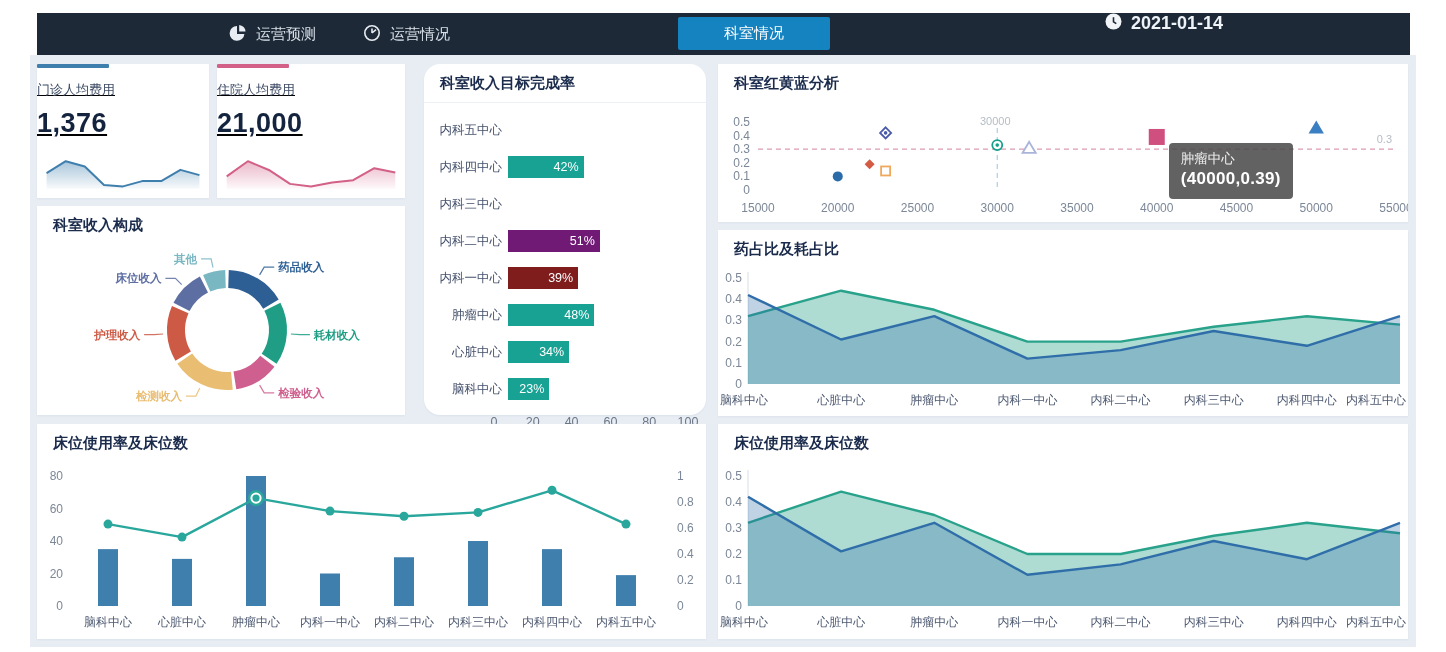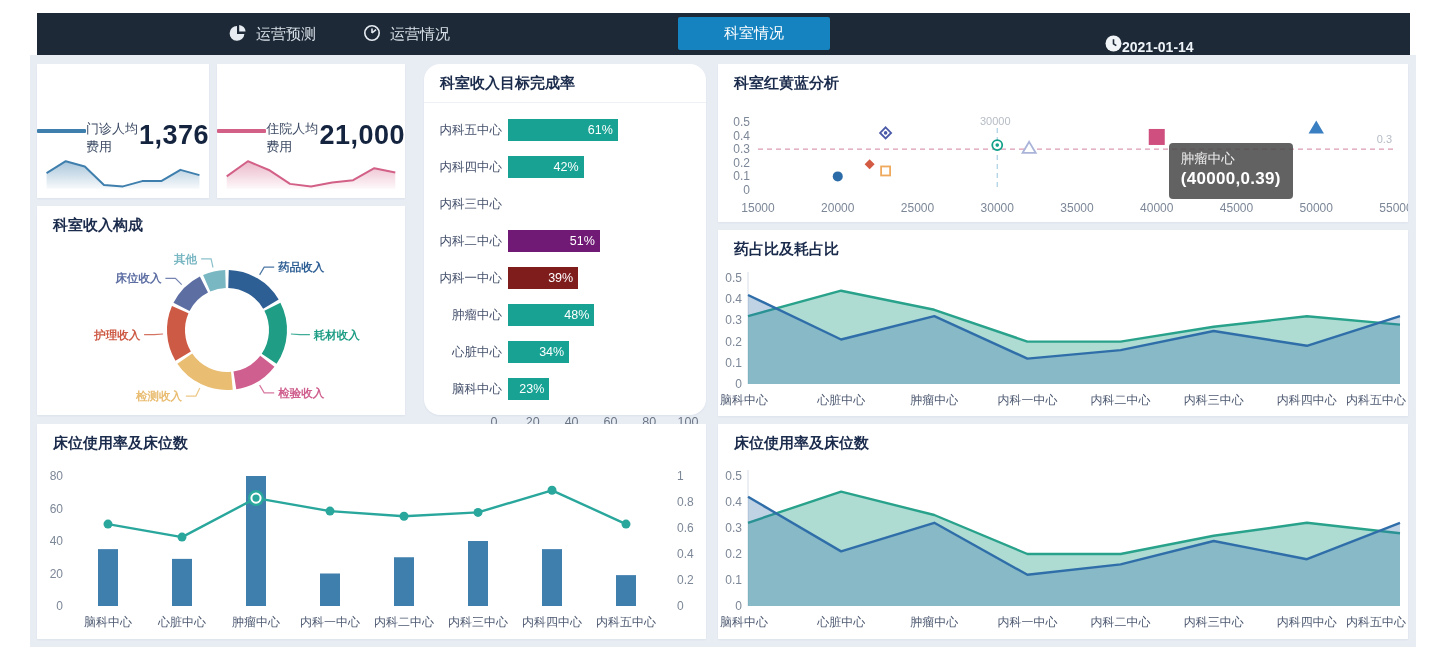--- a/index.html
+++ b/index.html
@@ -11,37 +11,37 @@
   .nav-left{position:absolute;left:0;top:0;height:100%;width:232px;background:#1c7db4;
     background-image:radial-gradient(rgba(255,255,255,.14) 1px,transparent 1.4px);background-size:7px 7px;
     clip-path:polygon(0 0,202px 0,228px 100%,0 100%);display:flex;align-items:center;}
   .nav-left .txt{margin-left:30px;font-size:15px;color:#fff;}
   .nav-left .ic{margin-left:16px;display:flex;}
   .nav-item{position:absolute;top:0;height:100%;display:flex;align-items:center;gap:9px;font-size:15px;color:#d9e1ea;cursor:pointer;}
   .ni-forecast{left:192px;}
   .ni-status{left:326px;}
   .nav-active{position:absolute;left:641px;top:4px;width:152px;height:33px;background:#1583c0;color:#fff;
     display:flex;align-items:center;justify-content:center;font-size:15px;border-radius:2px;cursor:pointer;}
-  .nav-date{position:absolute;left:1068px;top:0;height:100%;display:flex;align-items:flex-end;font-size:14px;font-weight:bold;color:#eef3f8;cursor:pointer;}
+  .nav-date{position:absolute;left:1068px;top:0;height:100%;display:flex;align-items:flex-start;gap:9px;font-size:18px;font-weight:bold;color:#eef3f8;cursor:pointer;}
 
   
   .panel{position:absolute;background:#fff;box-shadow:0 1px 2px rgba(20,40,70,.05);}
   .panel-title{padding:10px 16px 5px 16px;font-size:15px;font-weight:bold;color:#1b2b4c;}
   .p-kpi1{left:37px;top:64px;width:172px;height:134px;}
   .p-kpi2{left:217px;top:64px;width:188px;height:134px;}
   .p-donut{left:37px;top:206px;width:368px;height:209px;}
   .p-bars{left:424px;top:64px;width:282px;height:351px;border-radius:16px;}
   .p-scatter{left:718px;top:64px;width:690px;height:158px;}
   .p-area1{left:718px;top:230px;width:690px;height:186px;}
   .p-combo{left:37px;top:424px;width:669px;height:215px;}
   .p-area2{left:718px;top:424px;width:690px;height:215px;}
   .p-bars .panel-title{border-bottom:1px solid #edf0f4;padding-bottom:9px;}
 
   
-  .kpi{display:flex;flex-direction:row;align-items:center;height:100%;position:relative;}
+  .kpi{display:flex;flex-direction:column;height:100%;position:relative;text-decoration:underline;}
   .kpi-accent{width:72px;height:4px;border-radius:1px;margin-top:0;}
   .kpi-title{margin-top:13px;font-size:13px;color:#3c4a63;}
   .kpi-value{margin-top:9px;font-size:27px;font-weight:bold;color:#14233e;letter-spacing:.5px;}
   .kpi-spark{position:absolute;left:8px;right:8px;bottom:8px;height:36px;}
   .kpi-spark svg{width:100%;height:100%;display:block;}
 
   
   .bars-body{padding:16px 18px 0 14px;}
   .bar-row{display:flex;align-items:center;height:22px;margin-bottom:15px;}
   .bar-label{width:64px;text-align:right;font-size:12.5px;color:#44506b;margin-right:6px;flex:none;}
@@ -164,23 +164,20 @@
           <text x="160.07554337805246" y="22.758076378471415" text-anchor="end" fill="#79b7c3" font-size="11.5" font-weight="bold">其他</text>
         </svg>
       </div>
   </div>
 
   <div class="panel p-bars">
     <div class="panel-title">科室收入目标完成率</div>
     <div class="bars-body" id="bars-body">
         <div class="bar-row">
           <span class="bar-label">内科五中心</span>
-          <div class="bar-track">
-            <div class="bar-fill" style="width: 61%; background: rgb(23, 162, 148);">61%</div>
-          </div>
         </div>
         <div class="bar-row">
           <span class="bar-label">内科四中心</span>
           <div class="bar-track">
             <div class="bar-fill" style="width: 42%; background: rgb(23, 162, 148);">42%</div>
           </div>
         </div>
         <div class="bar-row">
           <span class="bar-label">内科三中心</span>
         </div>

